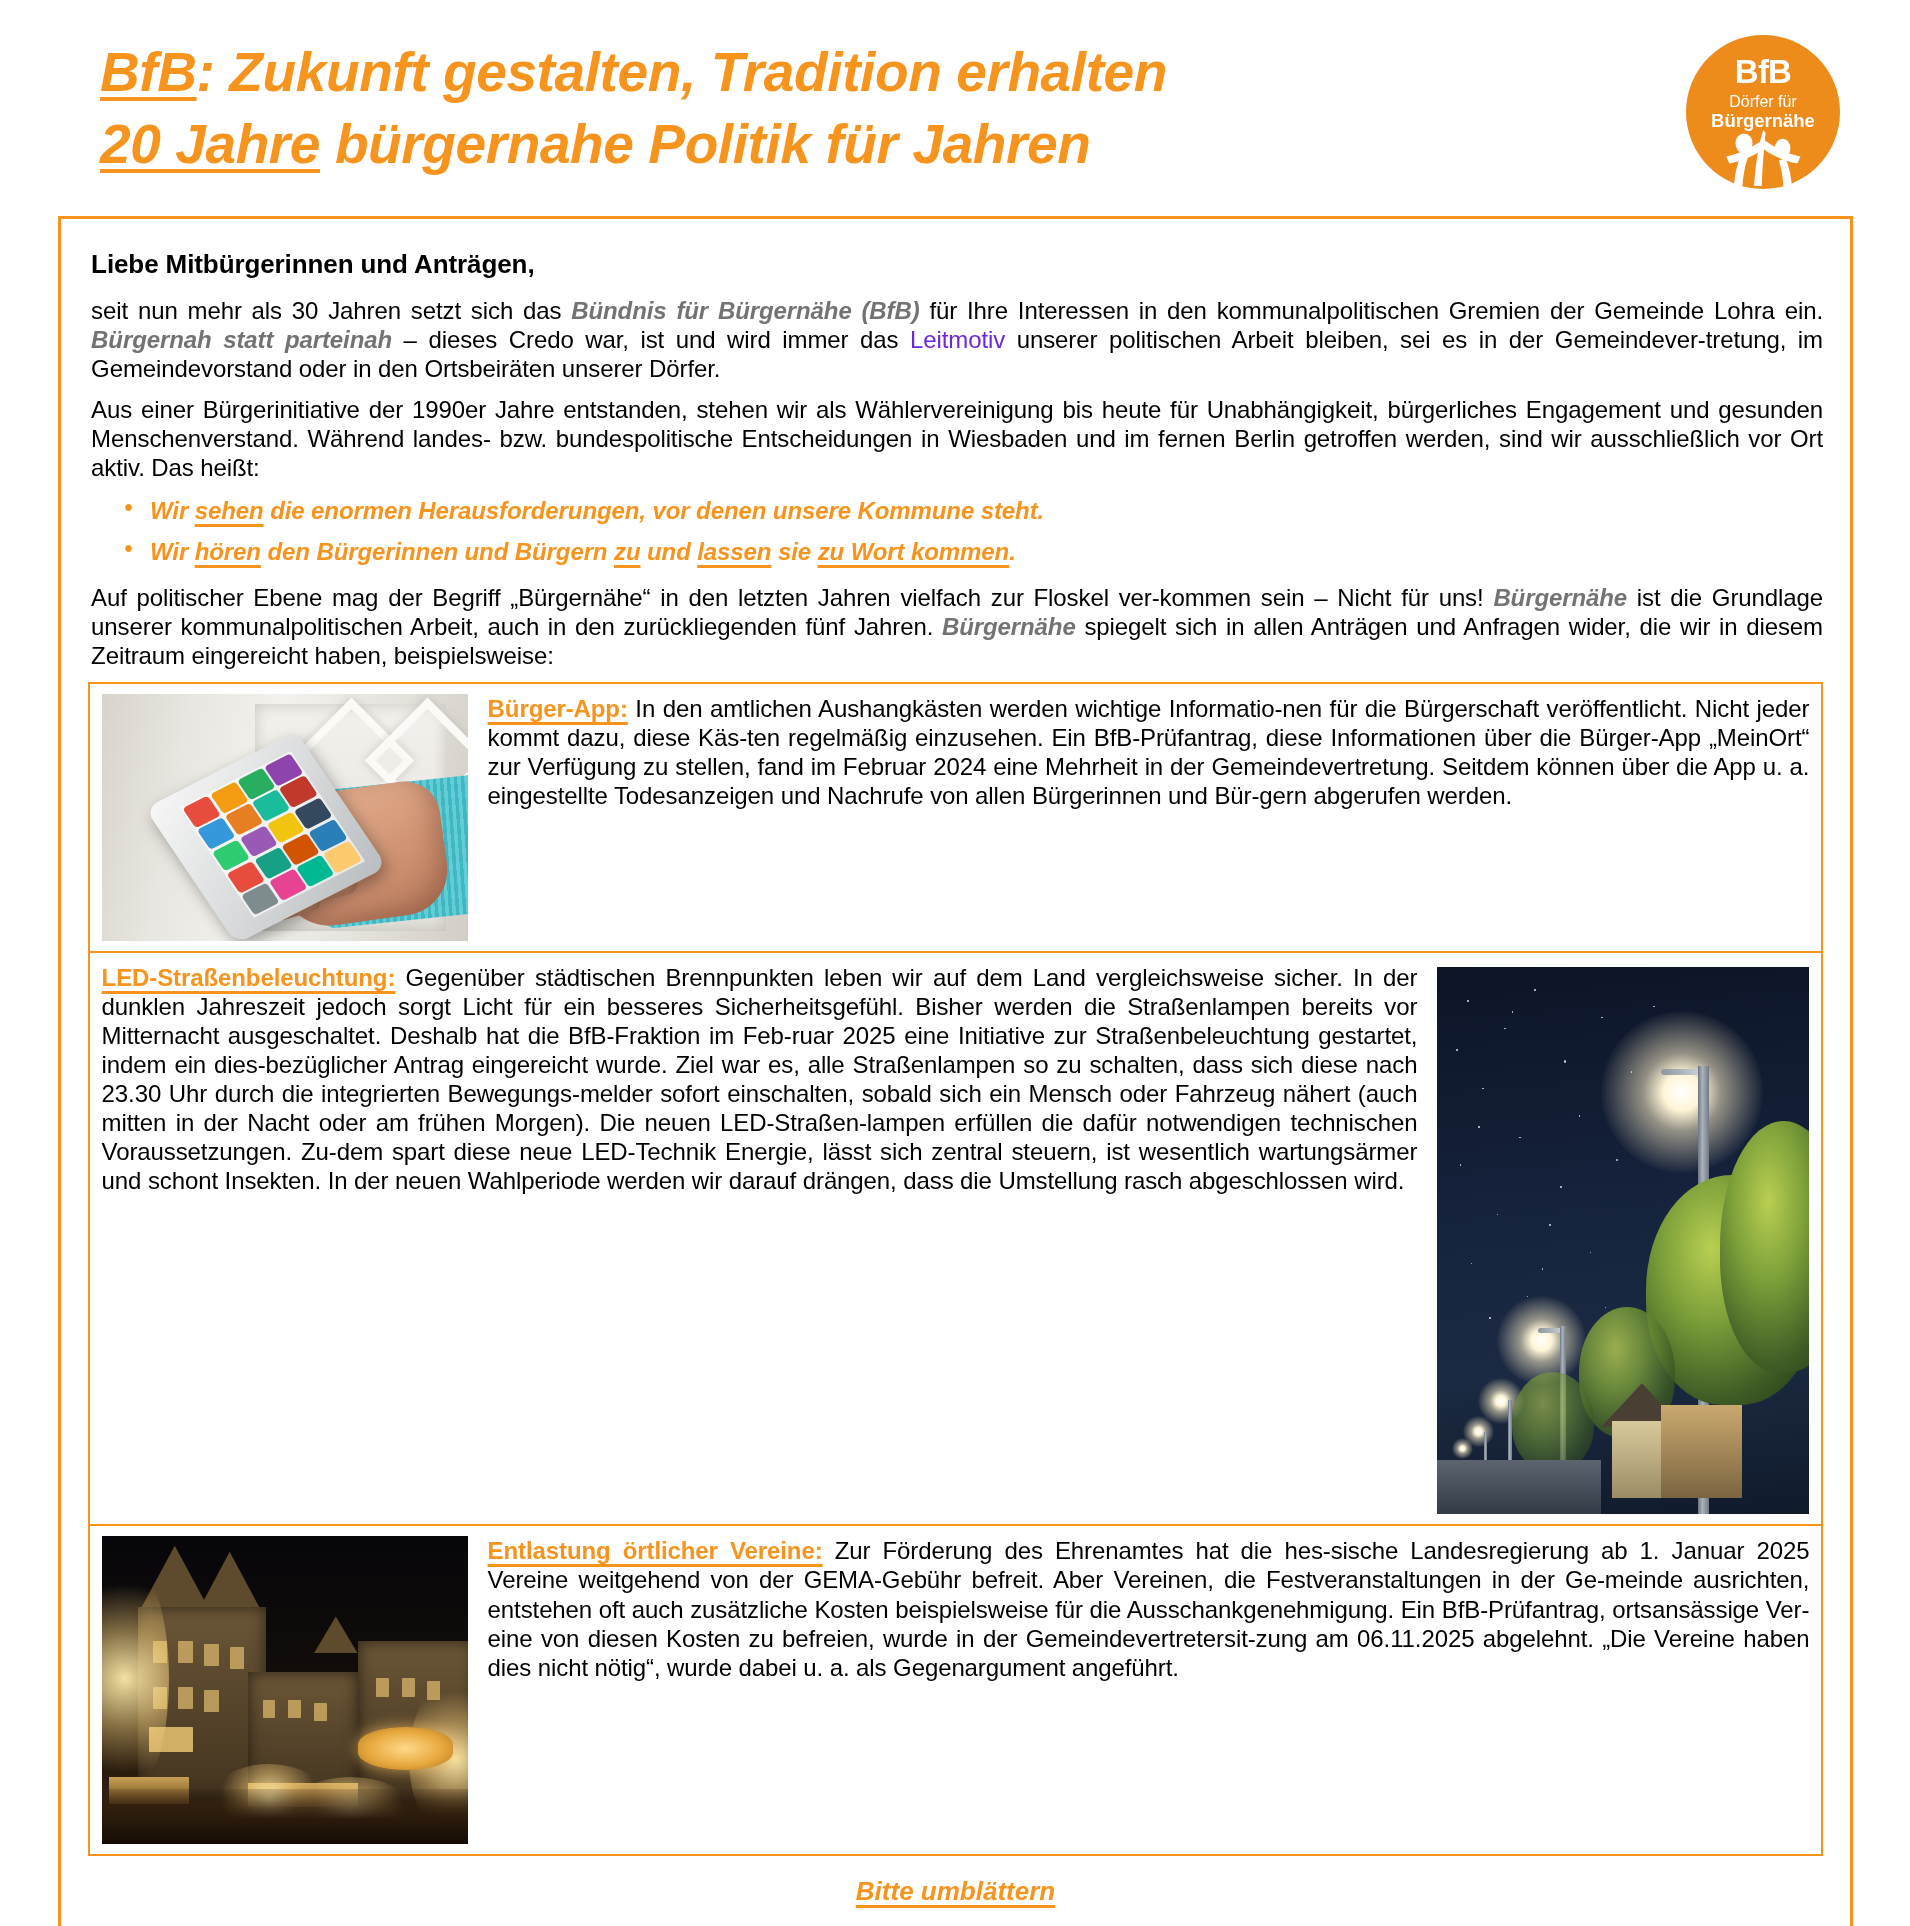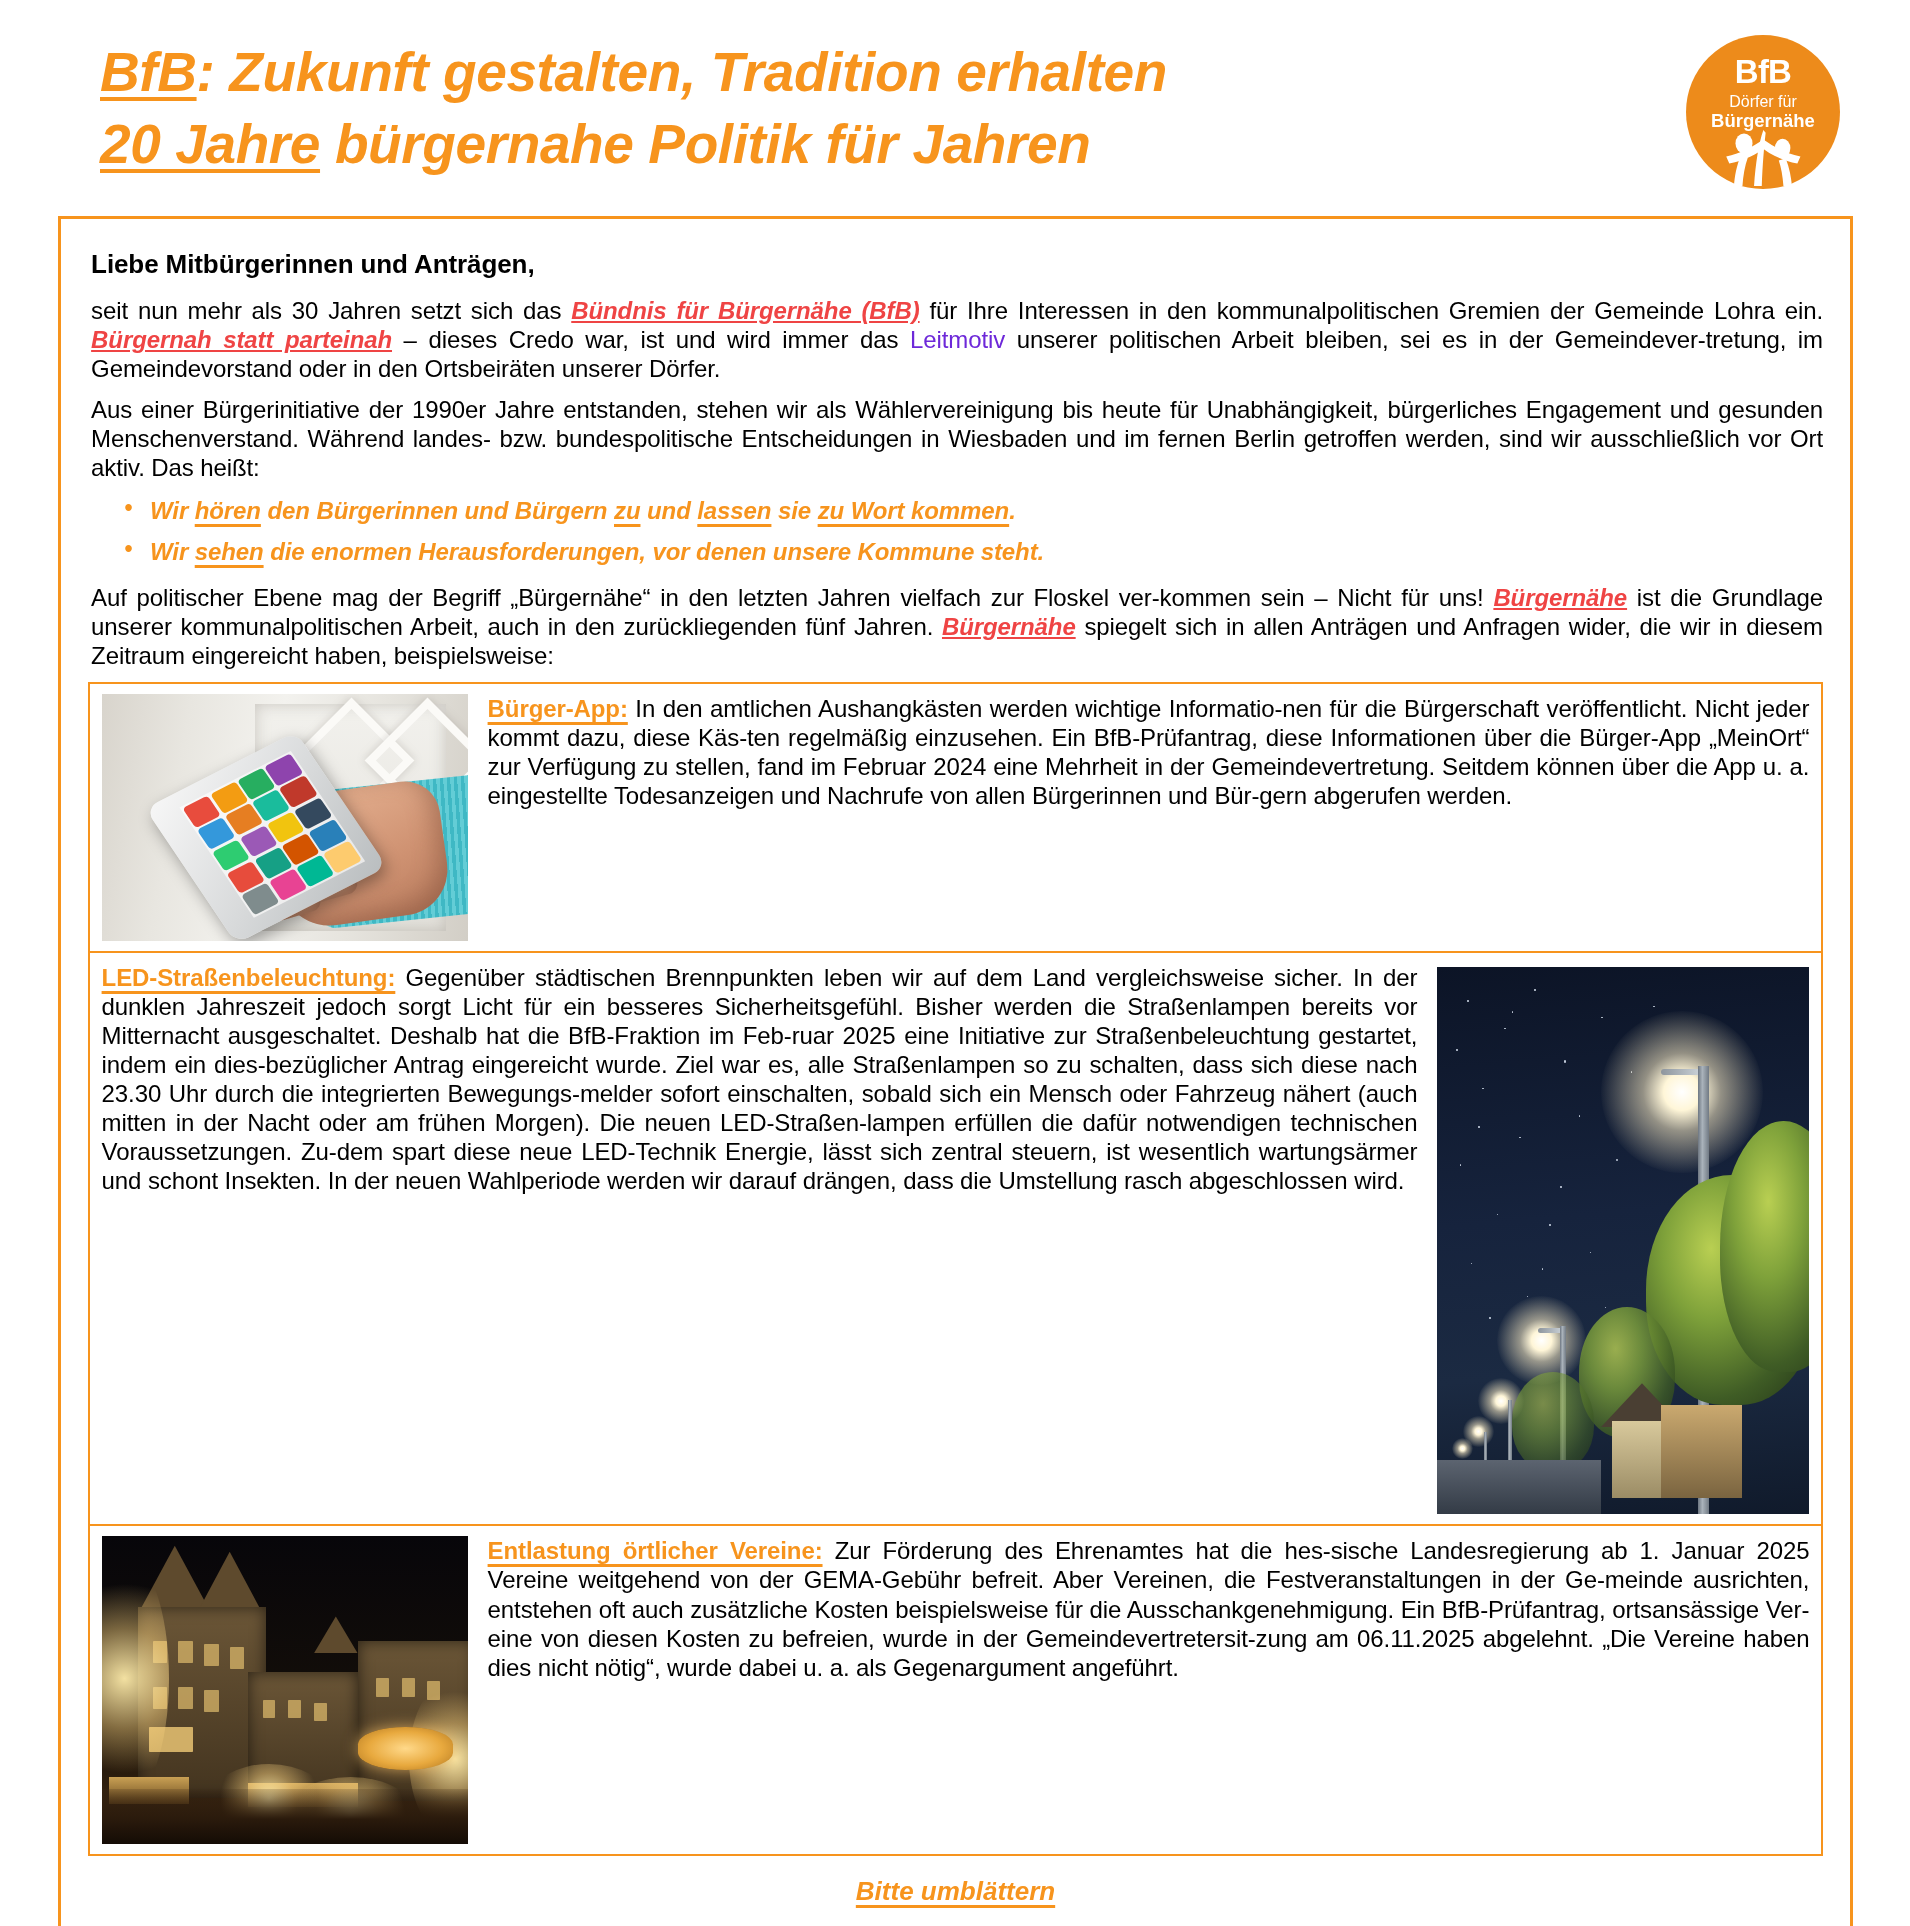--- a/index.html
+++ b/index.html
@@ -113,24 +113,23 @@
     line-height: 1.215;
     color: #000000;
     text-align: justify;
     margin: 0 0 11.6px 3.1px;
     hyphens: manual;
     letter-spacing: -0.1px;
   }
   p.body-par.tight { margin-bottom: 3.1px; }
 
   .hl {
-    color: #ef4444;
+    color: #737373;
     font-weight: bold;
     font-style: italic;
-    text-decoration: underline;
   }
   .hl-plain {
     color: #6d28d9;
     font-weight: normal;
   }
 
   
   ul.bullets {
     list-style: none;
     margin: 13px 0 15.4px 0;
@@ -376,22 +375,22 @@
 
   <div class="main-box">
 
     <div class="greeting">Liebe Mitbürgerinnen und Anträgen,</div>
 
     <p class="body-par"><span>seit nun mehr als 30 Jahren setzt sich das </span><span class="hl">Bündnis für Bürgernähe (BfB)</span><span> für Ihre Interessen in den kommunalpolitischen Gremien der Gemeinde Lohra ein. </span><span class="hl">Bürgernah statt parteinah</span><span> – dieses Credo war, ist und wird immer das </span><span class="hl-plain">Leitmotiv</span><span> unserer politischen Arbeit bleiben, sei es in der Gemeindever-tretung, im Gemeindevorstand oder in den Ortsbeiräten unserer Dörfer.</span></p>
 
     <p class="body-par tight">Aus einer Bürgerinitiative der 1990er Jahre entstanden, stehen wir als Wählervereinigung bis heute für Unabhängigkeit, bürgerliches Engagement und gesunden Menschenverstand. Während landes- bzw. bundespolitische Entscheidungen in Wiesbaden und im fernen Berlin getroffen werden, sind wir ausschließlich vor Ort aktiv. Das heißt:</p>
 
     <ul class="bullets">
+      <li><span>Wir </span><u>sehen</u><span> die enormen Herausforderungen, vor denen unsere Kommune steht.</span></li>
       <li><span>Wir </span><u>hören</u><span> den Bürgerinnen und Bürgern </span><u>zu</u><span> und </span><u>lassen</u><span> sie </span><u>zu Wort kommen</u><span>.</span></li>
-      <li><span>Wir </span><u>sehen</u><span> die enormen Herausforderungen, vor denen unsere Kommune steht.</span></li>
     </ul>
 
     <p class="body-par"><span>Auf politischer Ebene mag der Begriff „Bürgernähe“ in den letzten Jahren vielfach zur Floskel ver-kommen sein – Nicht für uns! </span><span class="hl">Bürgernähe</span><span> ist die Grundlage unserer kommunalpolitischen Arbeit, auch in den zurückliegenden fünf Jahren. </span><span class="hl">Bürgernähe</span><span> spiegelt sich in allen Anträgen und Anfragen wider, die wir in diesem Zeitraum eingereicht haben, beispielsweise:</span></p>
 
     <div class="sect-box">
       <div class="sect-inner">
         <div class="sect-photo photo-app">
           <div class="ph-app-bg"></div>
           <div class="ph-app-door"></div>
           <div class="ph-app-diamond"></div>

